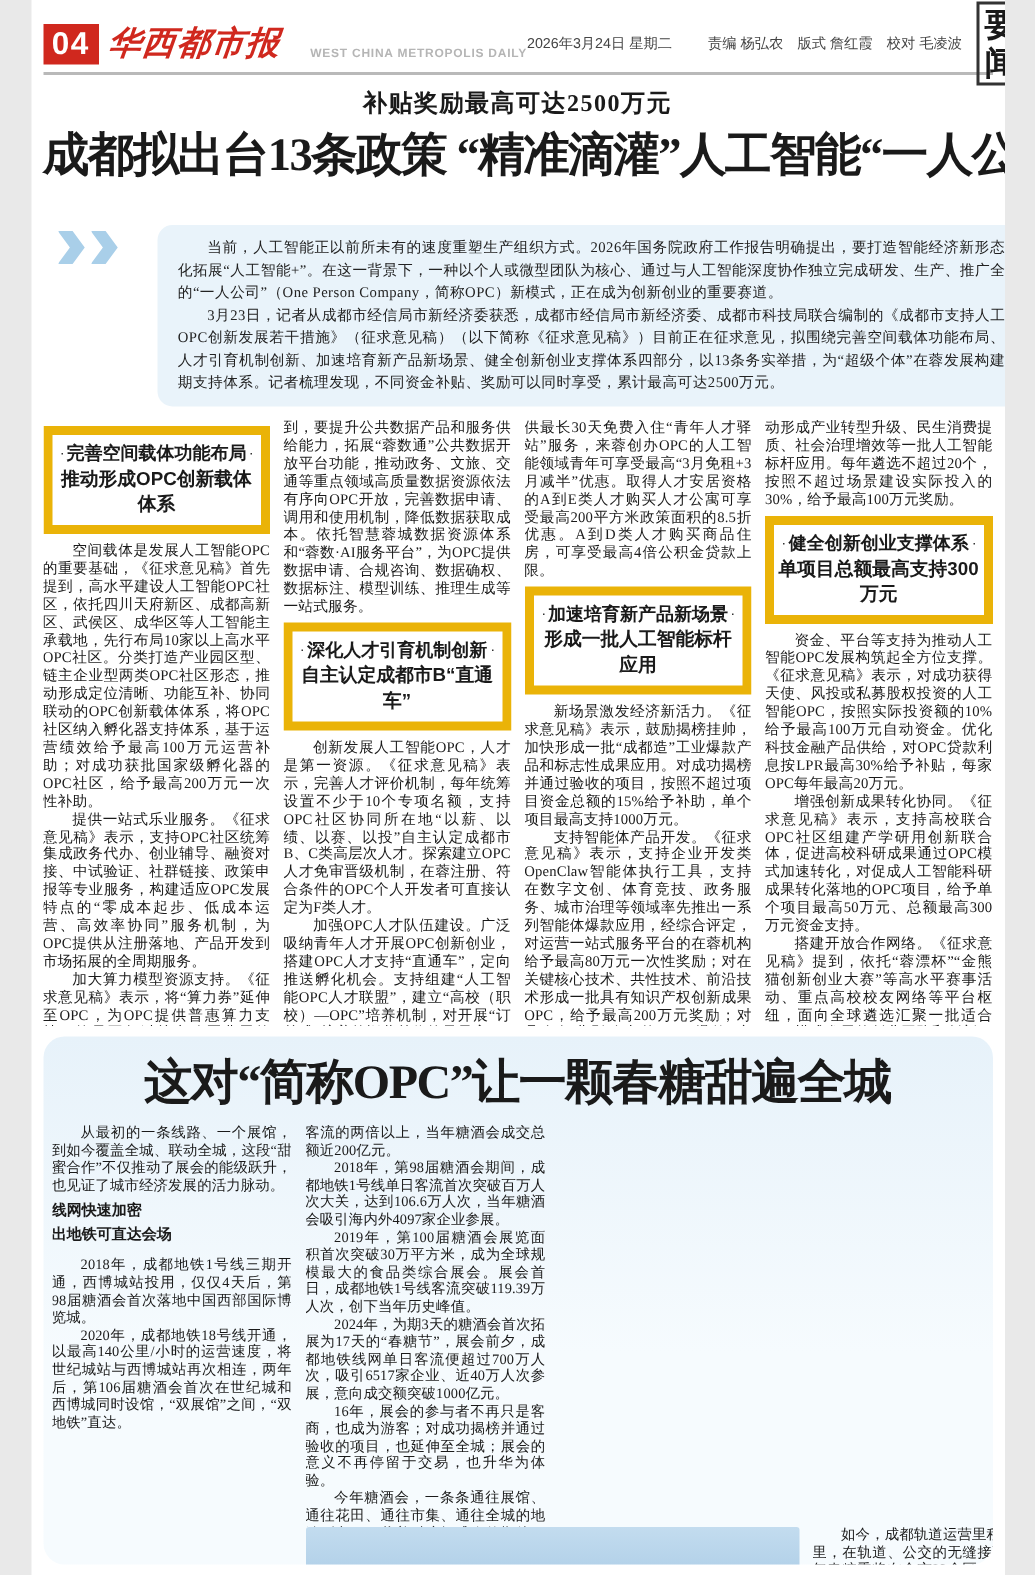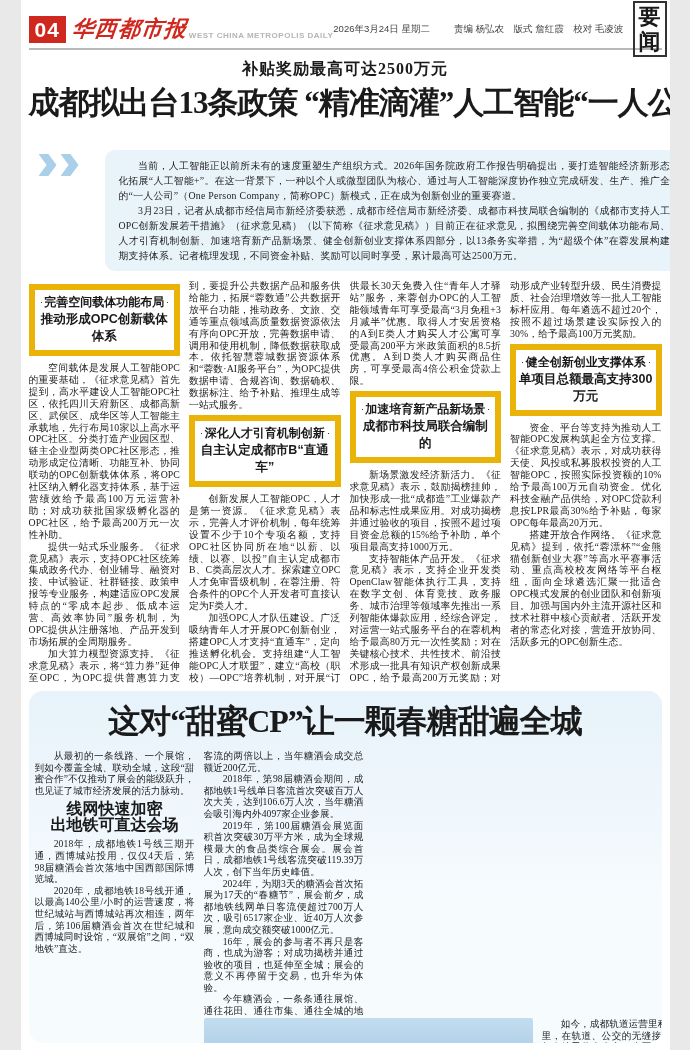--- a/index.html
+++ b/index.html
@@ -9,21 +9,21 @@
     background:#ffffff; overflow:hidden; padding:14px 8px 8px 8px;
     font-family:"Liberation Serif","DejaVu Serif",serif; color:#1a1a1a;
   }
   
   .masthead { display:flex; align-items:center; height:36px; border-bottom:2px solid #b9b9b9; padding-bottom:4px; }
   .page-num { background:#d0281e; color:#fff; font-family:"Liberation Sans",sans-serif;
     font-weight:bold; font-size:21px; padding:3px 6px; line-height:1; letter-spacing:1px; }
   .paper-logo { color:#d0281e; font-weight:bold; font-size:22px; font-style:italic;
     margin-left:6px; letter-spacing:1px; transform:skewX(-6deg); white-space:nowrap; }
   .paper-en { color:#b5b5b5; font-family:"Liberation Sans",sans-serif; font-size:8px;
-    font-weight:bold; margin-left:2px; letter-spacing:.5px; align-self:flex-end; padding-bottom:4px; white-space:nowrap; }
+    font-weight:bold; margin-left:20px; letter-spacing:.5px; align-self:flex-end; padding-bottom:4px; white-space:nowrap; }
   .mast-right { margin-left:auto; display:flex; align-items:center; }
   .date-staff { font-family:"Liberation Sans",sans-serif; font-size:9.5px; color:#444; white-space:nowrap; }
   .date-staff .dt { margin-right:24px; }
   .section-box { border:2px solid #333; font-weight:bold; font-size:22px; padding:1px 3px;
     margin-left:10px; letter-spacing:2px; line-height:1.15; }
   
   .a1-kicker { text-align:center; font-size:16px; font-weight:bold; margin-top:9px; letter-spacing:1px; }
   .a1-headline { text-align:center; font-size:31px; font-weight:bold; margin-top:2px;
     letter-spacing:-1px; white-space:nowrap; }
   .lead-box { position:relative; margin:26px 0 0 76px; width:598px; background:#e9f3fa;
@@ -49,22 +49,22 @@
   .a2-kicker { text-align:center; font-size:15px; color:#222; letter-spacing:1px;
     font-family:"Liberation Sans",sans-serif; }
   .a2-headline { text-align:center; font-size:32px; font-weight:bold; letter-spacing:-1px;
     margin:1px 0 6px; white-space:nowrap; }
   .a2-grid { display:grid; grid-template-columns:160px 160px 160px 160px; gap:0 9px; }
   .a2-col { overflow:hidden; }
   .a2-col.tall { grid-row:1 / span 2; height:268px; }
   .photo-wrap { grid-column:2 / span 2; }
   .photo { position:relative; height:118px; border-radius:2px; overflow:hidden;
     background:linear-gradient(#c3dcef 0%,#9cc2e0 55%,#7fa8cc 75%); }
-  .subhead-plain { text-align:center; font-weight:bold; font-family:Liberation Serif, serif;
-    font-size:16px; line-height:16px; margin:5px 0; }
+  .subhead-plain { font-weight:bold; font-family:Liberation Mono, monospace;
+    font-size:10px; line-height:16px; margin:5px 0; }
   .a2-col .body-p { font-size:9.6px; line-height:11.6px; }
 </style>
 </head>
 <body>
 
 <div class="page">
 
   <div class="masthead">
     <div class="page-num">04</div>
     <div class="paper-logo">华西都市报</div>
@@ -94,52 +94,53 @@
       <div class="col">
           <div class="subhead-box">
             <div class="subhead-line first">完善空间载体功能布局</div>
             <div class="subhead-line">推动形成OPC创新载体体系</div>
           </div>
           <p class="body-p">空间载体是发展人工智能OPC的重要基础，《征求意见稿》首先提到，高水平建设人工智能OPC社区，依托四川天府新区、成都高新区、武侯区、成华区等人工智能主承载地，先行布局10家以上高水平OPC社区。分类打造产业园区型、链主企业型两类OPC社区形态，推动形成定位清晰、功能互补、协同联动的OPC创新载体体系，将OPC社区纳入孵化器支持体系，基于运营绩效给予最高100万元运营补助；对成功获批国家级孵化器的OPC社区，给予最高200万元一次性补助。</p>
           <p class="body-p">提供一站式乐业服务。《征求意见稿》表示，支持OPC社区统筹集成政务代办、创业辅导、融资对接、中试验证、社群链接、政策申报等专业服务，构建适应OPC发展特点的“零成本起步、低成本运营、高效率协同”服务机制，为OPC提供从注册落地、产品开发到市场拓展的全周期服务。</p>
           <p class="body-p">加大算力模型资源支持。《征求意见稿》表示，将“算力券”延伸至OPC，为OPC提供普惠算力支持，给予不超过算力购买费用的60%、每年最高500万元补贴。创新“模型券”机制，对通过模型API调用、云化部署等方式使用基础模型和垂直模型能力的OPC，按不超过模型调用产生的年度Token消耗量对应实际费用的30%，给予最高100万元补贴。</p>
         </div>
       <div class="col">
-          <p class="body-p cont">到，要提升公共数据产品和服务供给能力，拓展“蓉数通”公共数据开放平台功能，推动政务、文旅、交通等重点领域高质量数据资源依法有序向OPC开放，完善数据申请、调用和使用机制，降低数据获取成本。依托智慧蓉城数据资源体系和“蓉数·AI服务平台”，为OPC提供数据申请、合规咨询、数据确权、数据标注、给予补贴、推理生成等一站式服务。</p>
+          <p class="body-p cont">到，要提升公共数据产品和服务供给能力，拓展“蓉数通”公共数据开放平台功能，推动政务、文旅、交通等重点领域高质量数据资源依法有序向OPC开放，完善数据申请、调用和使用机制，降低数据获取成本。依托智慧蓉城数据资源体系和“蓉数·AI服务平台”，为OPC提供数据申请、合规咨询、数据确权、数据标注、模型训练、推理生成等一站式服务。</p>
           <div class="subhead-box">
             <div class="subhead-line first">深化人才引育机制创新</div>
             <div class="subhead-line">自主认定成都市B“直通车”</div>
           </div>
           <p class="body-p">创新发展人工智能OPC，人才是第一资源。《征求意见稿》表示，完善人才评价机制，每年统筹设置不少于10个专项名额，支持OPC社区协同所在地“以薪、以绩、以赛、以投”自主认定成都市B、C类高层次人才。探索建立OPC人才免审晋级机制，在蓉注册、符合条件的OPC个人开发者可直接认定为F类人才。</p>
           <p class="body-p">加强OPC人才队伍建设。广泛吸纳青年人才开展OPC创新创业，搭建OPC人才支持“直通车”，定向推送孵化机会。支持组建“人工智能OPC人才联盟”，建立“高校（职校）—OPC”培养机制，对开展“订单式”培养的运营单位给予最高100万元补贴；对成功申建实践基地、高技能人才培训载体的单位，给予最高100万元支持。支持OPC人才纳入成都工匠培育计划，对经认定的相关人才给予一次性2万元奖励。</p>
         </div>
       <div class="col">
           <p class="body-p cont">供最长30天免费入住“青年人才驿站”服务，来蓉创办OPC的人工智能领域青年可享受最高“3月免租+3月减半”优惠。取得人才安居资格的A到E类人才购买人才公寓可享受最高200平方米政策面积的8.5折优惠。A到D类人才购买商品住房，可享受最高4倍公积金贷款上限。</p>
           <div class="subhead-box">
             <div class="subhead-line first">加速培育新产品新场景</div>
-            <div class="subhead-line">成都市科技局联合编制的</div>
+            <div class="subhead-line">形成一批人工智能标杆应用</div>
           </div>
           <p class="body-p">新场景激发经济新活力。《征求意见稿》表示，鼓励揭榜挂帅，加快形成一批“成都造”工业爆款产品和标志性成果应用。对成功揭榜并通过验收的项目，按照不超过项目资金总额的15%给予补助，单个项目最高支持1000万元。</p>
           <p class="body-p">支持智能体产品开发。《征求意见稿》表示，支持企业开发类OpenClaw智能体执行工具，支持在数字文创、体育竞技、政务服务、城市治理等领域率先推出一系列智能体爆款应用，经综合评定，对运营一站式服务平台的在蓉机构给予最高80万元一次性奖励；对在关键核心技术、共性技术、前沿技术形成一批具有知识产权创新成果OPC，给予最高200万元奖励；对具有行业影响力的OPC“爆款”产品，按照不超过年度销售收入的20%，给予研发单位最高100万元一次性奖励。</p>
           <p class="body-p">加大场景开放供给。支持成立智能经济场景创新联盟，实施“人工智能+”标杆应用场景示范工程，支持OPC企业联合场景应用方、高校等开展实景验证，推</p>
         </div>
       <div class="col">
           <p class="body-p cont">动形成产业转型升级、民生消费提质、社会治理增效等一批人工智能标杆应用。每年遴选不超过20个，按照不超过场景建设实际投入的30%，给予最高100万元奖励。</p>
           <div class="subhead-box">
             <div class="subhead-line first">健全创新创业支撑体系</div>
             <div class="subhead-line">单项目总额最高支持300万元</div>
           </div>
           <p class="body-p">资金、平台等支持为推动人工智能OPC发展构筑起全方位支撑。《征求意见稿》表示，对成功获得天使、风投或私募股权投资的人工智能OPC，按照实际投资额的10%给予最高100万元自动资金。优化科技金融产品供给，对OPC贷款利息按LPR最高30%给予补贴，每家OPC每年最高20万元。</p>
+          <p class="body-p">增强创新成果转化协同。《征求意见稿》表示，支持高校联合OPC社区组建产学研用创新联合体，促进高校科研成果通过OPC模式加速转化，对促成人工智能科研成果转化落地的OPC项目，给予单个项目最高50万元、总额最高300万元资金支持。</p>
           <p class="body-p">搭建开放合作网络。《征求意见稿》提到，依托“蓉漂杯”“金熊猫创新创业大赛”等高水平赛事活动、重点高校校友网络等平台枢纽，面向全球遴选汇聚一批适合OPC模式发展的创业团队和创新项目。加强与国内外主流开源社区和技术社群中核心贡献者、活跃开发者的常态化对接，营造开放协同、活跃多元的OPC创新生态。</p>
         </div>
     </div>
   </div>
 
   <div class="a2-panel">
-    <div class="a2-headline">这对“甜蜜CP”让一颗春糖甜遍全城</div>
+    <div class="a2-headline">这对“简称OPC”让一颗春糖甜遍全城</div>
 
     <div class="a2-grid">
       <div class="a2-col tall">
           <p class="body-p">从最初的一条线路、一个展馆，到如今覆盖全城、联动全城，这段“甜蜜合作”不仅推动了展会的能级跃升，也见证了城市经济发展的活力脉动。</p>
           <div class="subhead-plain">
             <div>线网快速加密</div>
             <div>出地铁可直达会场</div>
           </div>
           <p class="body-p">2018年，成都地铁1号线三期开通，西博城站投用，仅仅4天后，第98届糖酒会首次落地中国西部国际博览城。</p>
           <p class="body-p">2020年，成都地铁18号线开通，以最高140公里/小时的运营速度，将世纪城站与西博城站再次相连，两年后，第106届糖酒会首次在世纪城和西博城同时设馆，“双展馆”之间，“双地铁”直达。</p>

